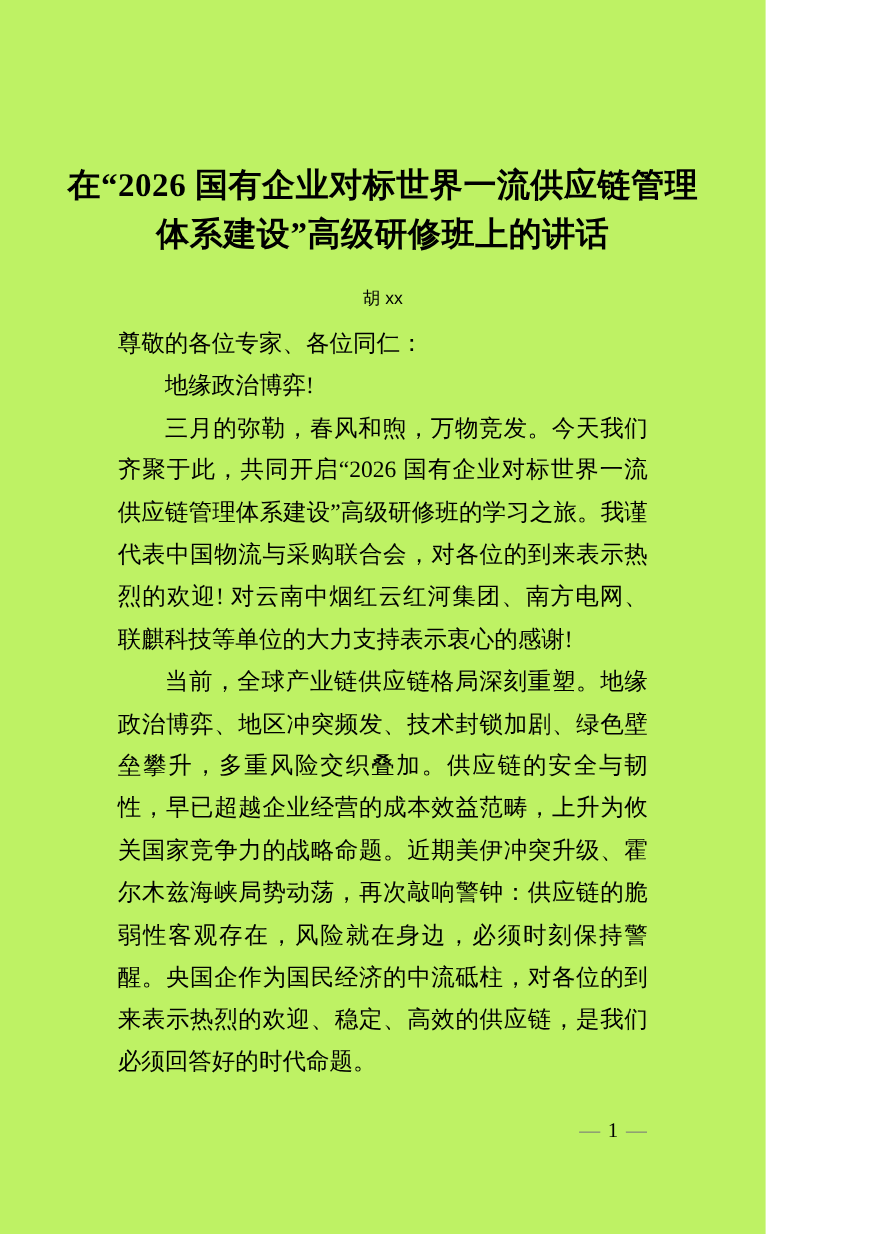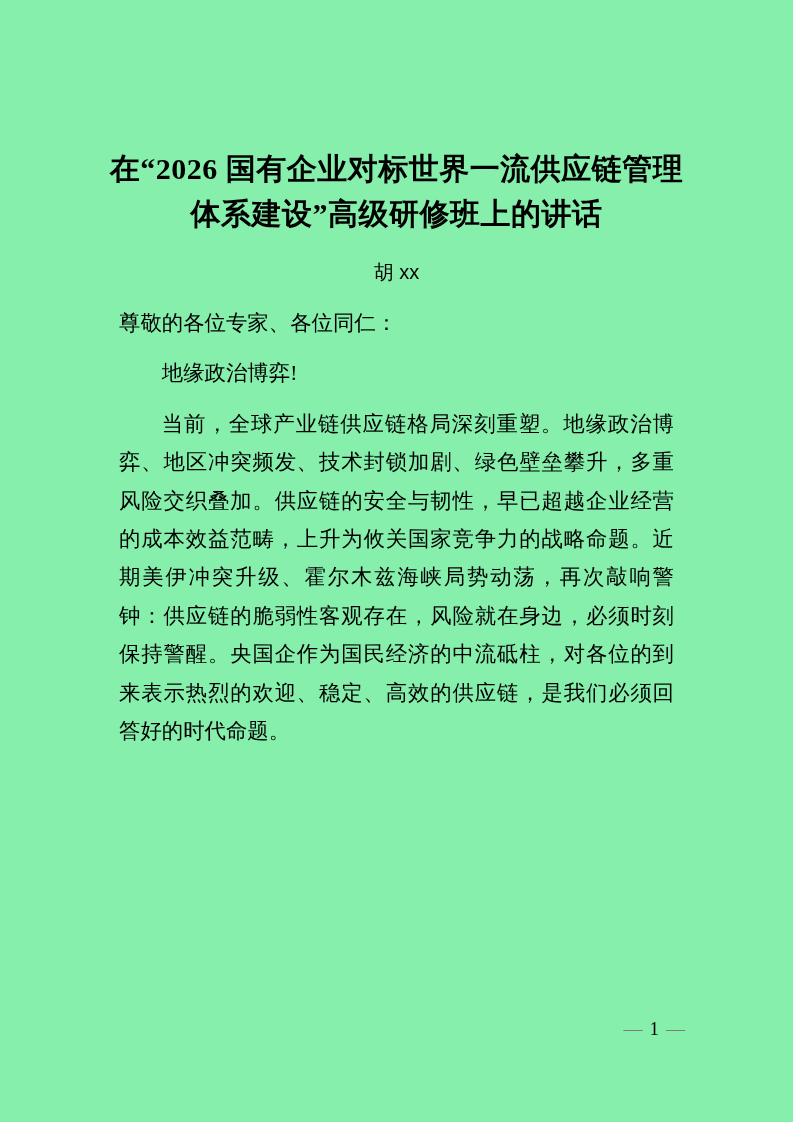--- a/index.html
+++ b/index.html
@@ -2,58 +2,58 @@
 <html><head>
 <meta charset="utf-8">
 <style>
   html, body {
     margin: 0;
     padding: 0;
     background: #ffffff;
   }
   .page {
     position: relative;
-    width: 793px;
+    width: 696px;
     height: 1122px;
-    background: #86efac;
+    background: #bef264;
     color: #000000;
     font-family: "Liberation Serif", serif;
     overflow: hidden;
   }
   .doc-title {
     padding-top: 146px;
     text-align: center;
     font-weight: bold;
     font-size: 30px;
     line-height: 45px;
     font-family: "Liberation Serif", serif;
     letter-spacing: 0.5px;
   }
   .doc-author {
     margin-top: 16px;
     text-align: center;
-    font-size: 20px;
+    font-size: 16px;
     line-height: 40px;
     font-family: "Liberation Sans", sans-serif;
   }
   .doc-date {
     text-align: center;
     font-size: 21px;
     line-height: 40px;
     font-family: "Liberation Sans", sans-serif;
   }
   .doc-body {
     margin: 1px 107px 0 107px;
     font-size: 21.4px;
     line-height: 38.4px;
     text-align: justify;
     font-family: "Liberation Serif", serif;
   }
   .para {
-    margin: 12px;
+    margin: 0;
     padding: 0;
   }
   .para.indent {
     text-indent: 2em;
   }
   .page-footer {
     position: absolute;
     right: 108px;
     bottom: 84px;
     font-size: 19px;
@@ -77,20 +77,21 @@
     <div>在“2026 国有企业对标世界一流供应链管理</div>
     <div>体系建设”高级研修班上的讲话</div>
   </div>
 
   <div class="doc-author">胡 xx</div>
 
 
   <div class="doc-body" id="body-paragraphs">
       <p class="para">尊敬的各位专家、各位同仁：</p>
       <p class="para indent">地缘政治博弈!</p>
+      <p class="para indent">三月的弥勒，春风和煦，万物竞发。今天我们齐聚于此，共同开启“2026 国有企业对标世界一流供应链管理体系建设”高级研修班的学习之旅。我谨代表中国物流与采购联合会，对各位的到来表示热烈的欢迎! 对云南中烟红云红河集团、南方电网、联麒科技等单位的大力支持表示衷心的感谢!</p>
       <p class="para indent">当前，全球产业链供应链格局深刻重塑。地缘政治博弈、地区冲突频发、技术封锁加剧、绿色壁垒攀升，多重风险交织叠加。供应链的安全与韧性，早已超越企业经营的成本效益范畴，上升为攸关国家竞争力的战略命题。近期美伊冲突升级、霍尔木兹海峡局势动荡，再次敲响警钟：供应链的脆弱性客观存在，风险就在身边，必须时刻保持警醒。央国企作为国民经济的中流砥柱，对各位的到来表示热烈的欢迎、稳定、高效的供应链，是我们必须回答好的时代命题。</p>
     </div>
 
   <div class="page-footer">
     <span class="dash">—</span><span class="num">1</span><span class="dash">—</span>
   </div>
 
 </div>
 
 </body></html>

